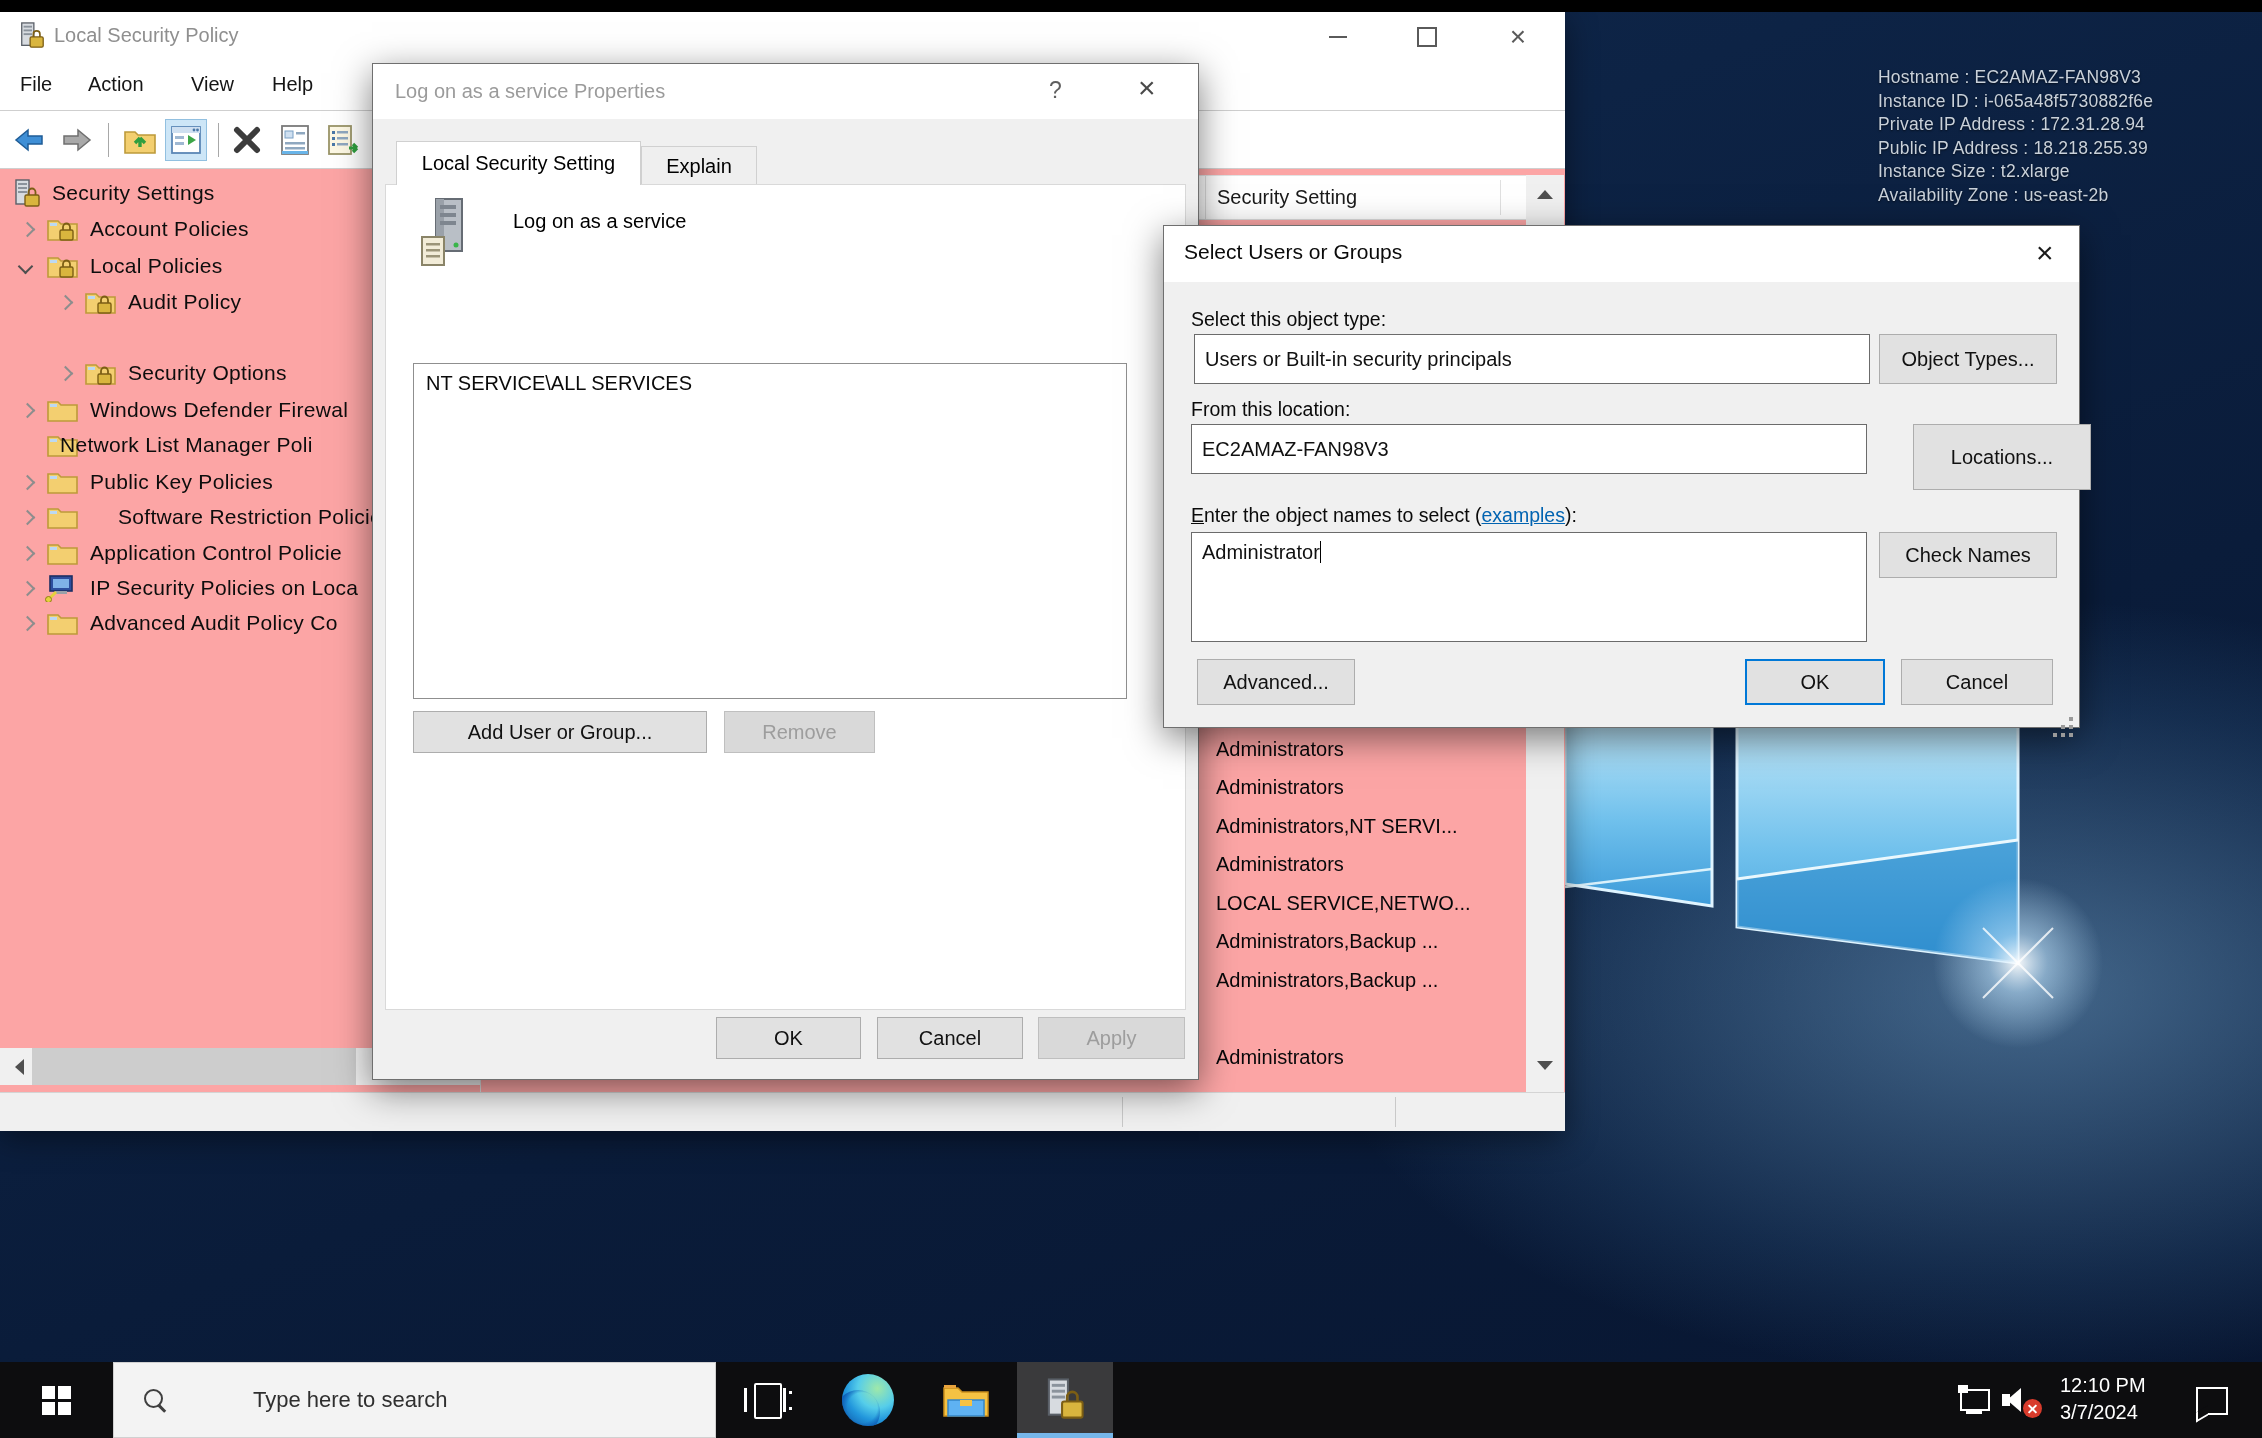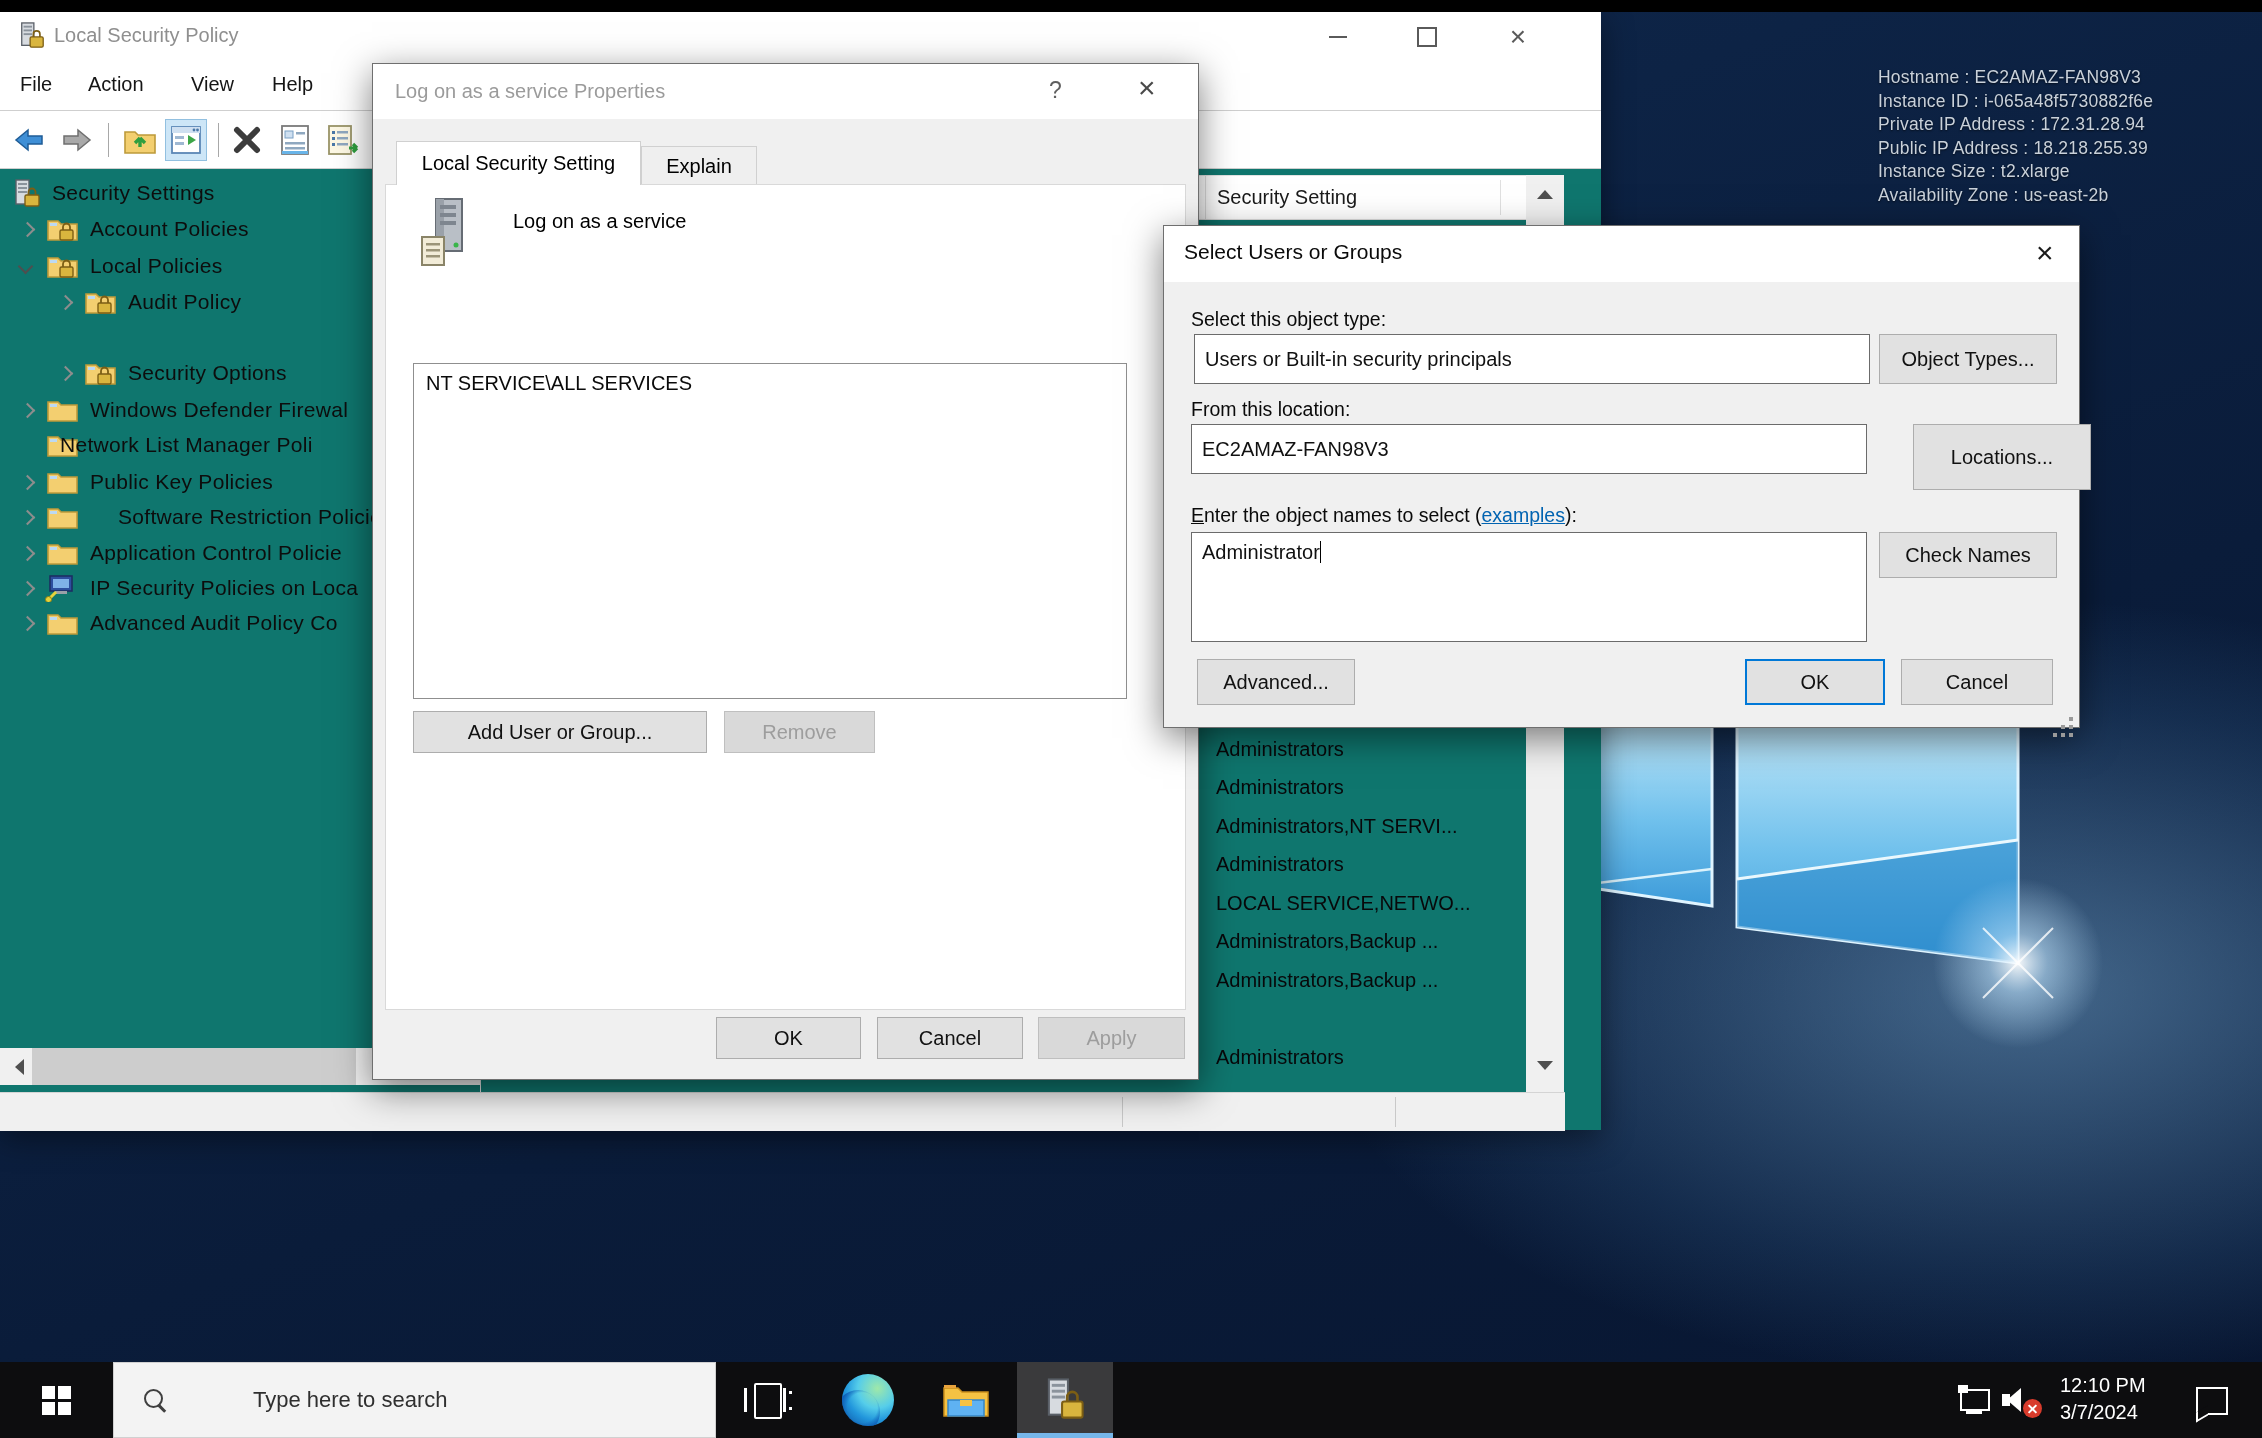--- a/index.html
+++ b/index.html
@@ -10,21 +10,21 @@
   
   .desktop{position:absolute;inset:0;
     background:
       radial-gradient(ellipse 950px 520px at 2020px 990px, rgba(140,200,245,.45), rgba(90,160,220,.14) 55%, rgba(0,0,0,0) 75%),
       linear-gradient(160deg,#10294d 0%,#0d2345 30%,#0a1c3a 60%,#081631 100%);}
   .topstrip{position:absolute;left:0;top:0;width:2262px;height:12px;background:#000;}
   .info{position:absolute;left:1878px;top:66px;font-size:17.5px;line-height:23.5px;
     color:#c9d1da;text-shadow:0 1px 2px rgba(0,0,0,.6);letter-spacing:.2px;}
 
   
-  .win{position:absolute;background:#0f766e;box-shadow:0 8px 30px rgba(0,0,0,.45);padding-left:36px;}
+  .win{position:absolute;background:#fca5a5;box-shadow:0 8px 30px rgba(0,0,0,.45);}
   .dlg{position:absolute;background:#f0f0f0;border:1px solid #6f6f6f;box-shadow:0 10px 34px rgba(0,0,0,.5);}
   .btn{position:absolute;background:#e1e1e1;border:1px solid #adadad;display:flex;
     align-items:center;justify-content:center;font-size:20px;color:#111;box-sizing:border-box;}
   .btn.disabled{background:#d9d9d9;border-color:#bfbfbf;color:#9d9d9d;}
   .btn.default{border:2px solid #0078d7;}
   .field{position:absolute;background:#fff;border:1.5px solid #6b6b6b;box-sizing:border-box;
     display:flex;align-items:center;font-size:20px;padding-left:10px;color:#111;}
 
   
   .lsp{left:0;top:12px;width:1565px;height:1118px;}

